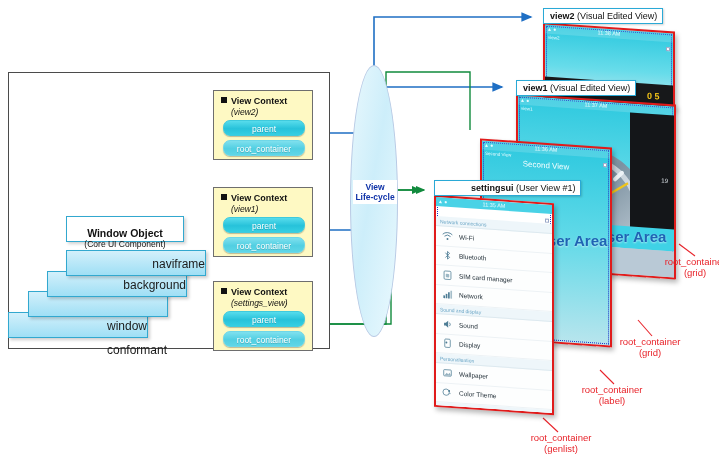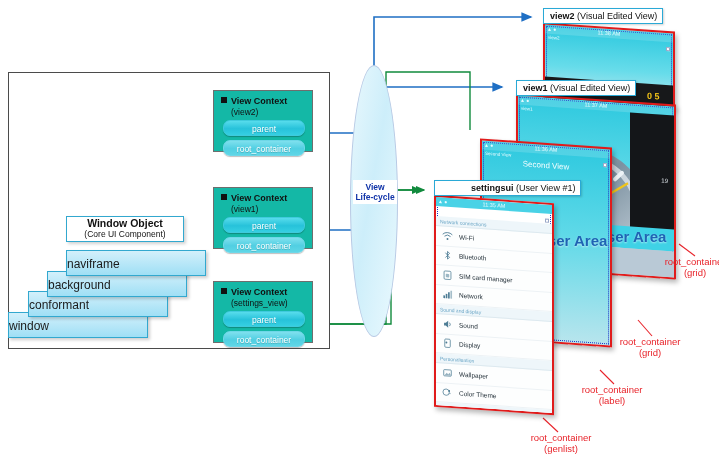--- a/index.html
+++ b/index.html
@@ -35,35 +35,36 @@
     display: inline-block;
     width: 7px; height: 7px;
     background: #111;
     margin-right: 5px;
     vertical-align: 1px;
   }
 
   
   .vctx {
     position: absolute;
-    width: 100px; height: 62px;
+    width: 100px; height: 70px;
     border: 1.2px solid #6e6e6e;
-    background: #14b8a6;
+    background: #fef9c3;
     padding-left: 44px;
   }
   .vctx .vc-title {
     position: absolute; left: 7px; top: 5px;
     font-size: 9px; font-weight: bold; color: #111;
     white-space: nowrap;
   }
   .vctx .vc-title .sq-bullet { width: 6px; height: 6px; margin-right: 4px; vertical-align: 1px;}
   .vctx .vc-sub {
     position: absolute; left: 17px; top: 16px;
     font-size: 8.5px; color: #111;
     white-space: nowrap;
+    font-style: italic;
   }
   .pill {
     position: absolute;
     left: 9px;
     width: 82px; height: 16px;
     border-radius: 7px;
     color: #ffffff;
     font-size: 8.5px;
     text-align: center;
     line-height: 16px;
@@ -81,34 +82,34 @@
     border: 1px solid #6ed7e8;
   }
 
   
   .stackbox {
     position: absolute;
     border: 1.2px solid #32a8cf;
     background: linear-gradient(#d3f0fb, #9fdff5);
     font-size: 12px;
     color: #1b1b1b;
-    text-align: left;
+    text-align: right;
     box-shadow: 2px 2px 3px rgba(0,0,0,.20);
   }
   .stackbox span { display:block; }
   .wo-head {
     position: absolute;
     left: 66px; top: 216px;
     width: 118px; height: 26px;
     border: 1.4px solid #32a8cf;
     background: #ffffff;
     text-align: center;
     box-shadow: 2px 2px 3px rgba(0,0,0,.18);
   }
-  .wo-head .t1 { font-size: 10.5px; font-weight: bold; color:#111; margin-top: 0; }
+  .wo-head .t1 { font-size: 10.5px; font-weight: bold; color:#111; margin-top: 10px; }
   .wo-head .t2 { font-size: 8.5px; color:#111; }
 
   
   .ellipse {
     position: absolute;
     left: 350px; top: 65px;
     width: 48px; height: 272px;
     border-radius: 50%;
     background: linear-gradient(100deg,#e9f8fd 0%, #cdeefa 45%, #eaf9fe 100%);
     border: 1px solid #b7c9e4;
@@ -262,21 +263,21 @@
     <path d="M600,370 L614,384" stroke="#e8232a" stroke-width="1.1" fill="none"></path>
     <path d="M543,418 L558,432" stroke="#e8232a" stroke-width="1.1" fill="none"></path>
   </svg>
 
   <div class="sys-frame"></div>
 
   <div class="stackbox" style="left:8px; top:312px; width:140px; height:26px;">
     <span style="line-height:26px;">window</span>
   </div>
   <div class="stackbox" style="left:28px; top:291px; width:140px; height:26px;">
-    <span style="line-height:26px;">conformant</span>
+    <span style="line-height:26px;margin-top:45px;">conformant</span>
   </div>
   <div class="stackbox" style="left:47px; top:271px; width:140px; height:26px;">
     <span style="line-height:26px;">background</span>
   </div>
   <div class="stackbox" style="left:66px; top:250px; width:140px; height:26px;">
     <span style="line-height:26px;">naviframe</span>
   </div>
 
   <div class="wo-head">
     <div class="t1">Window Object</div>

